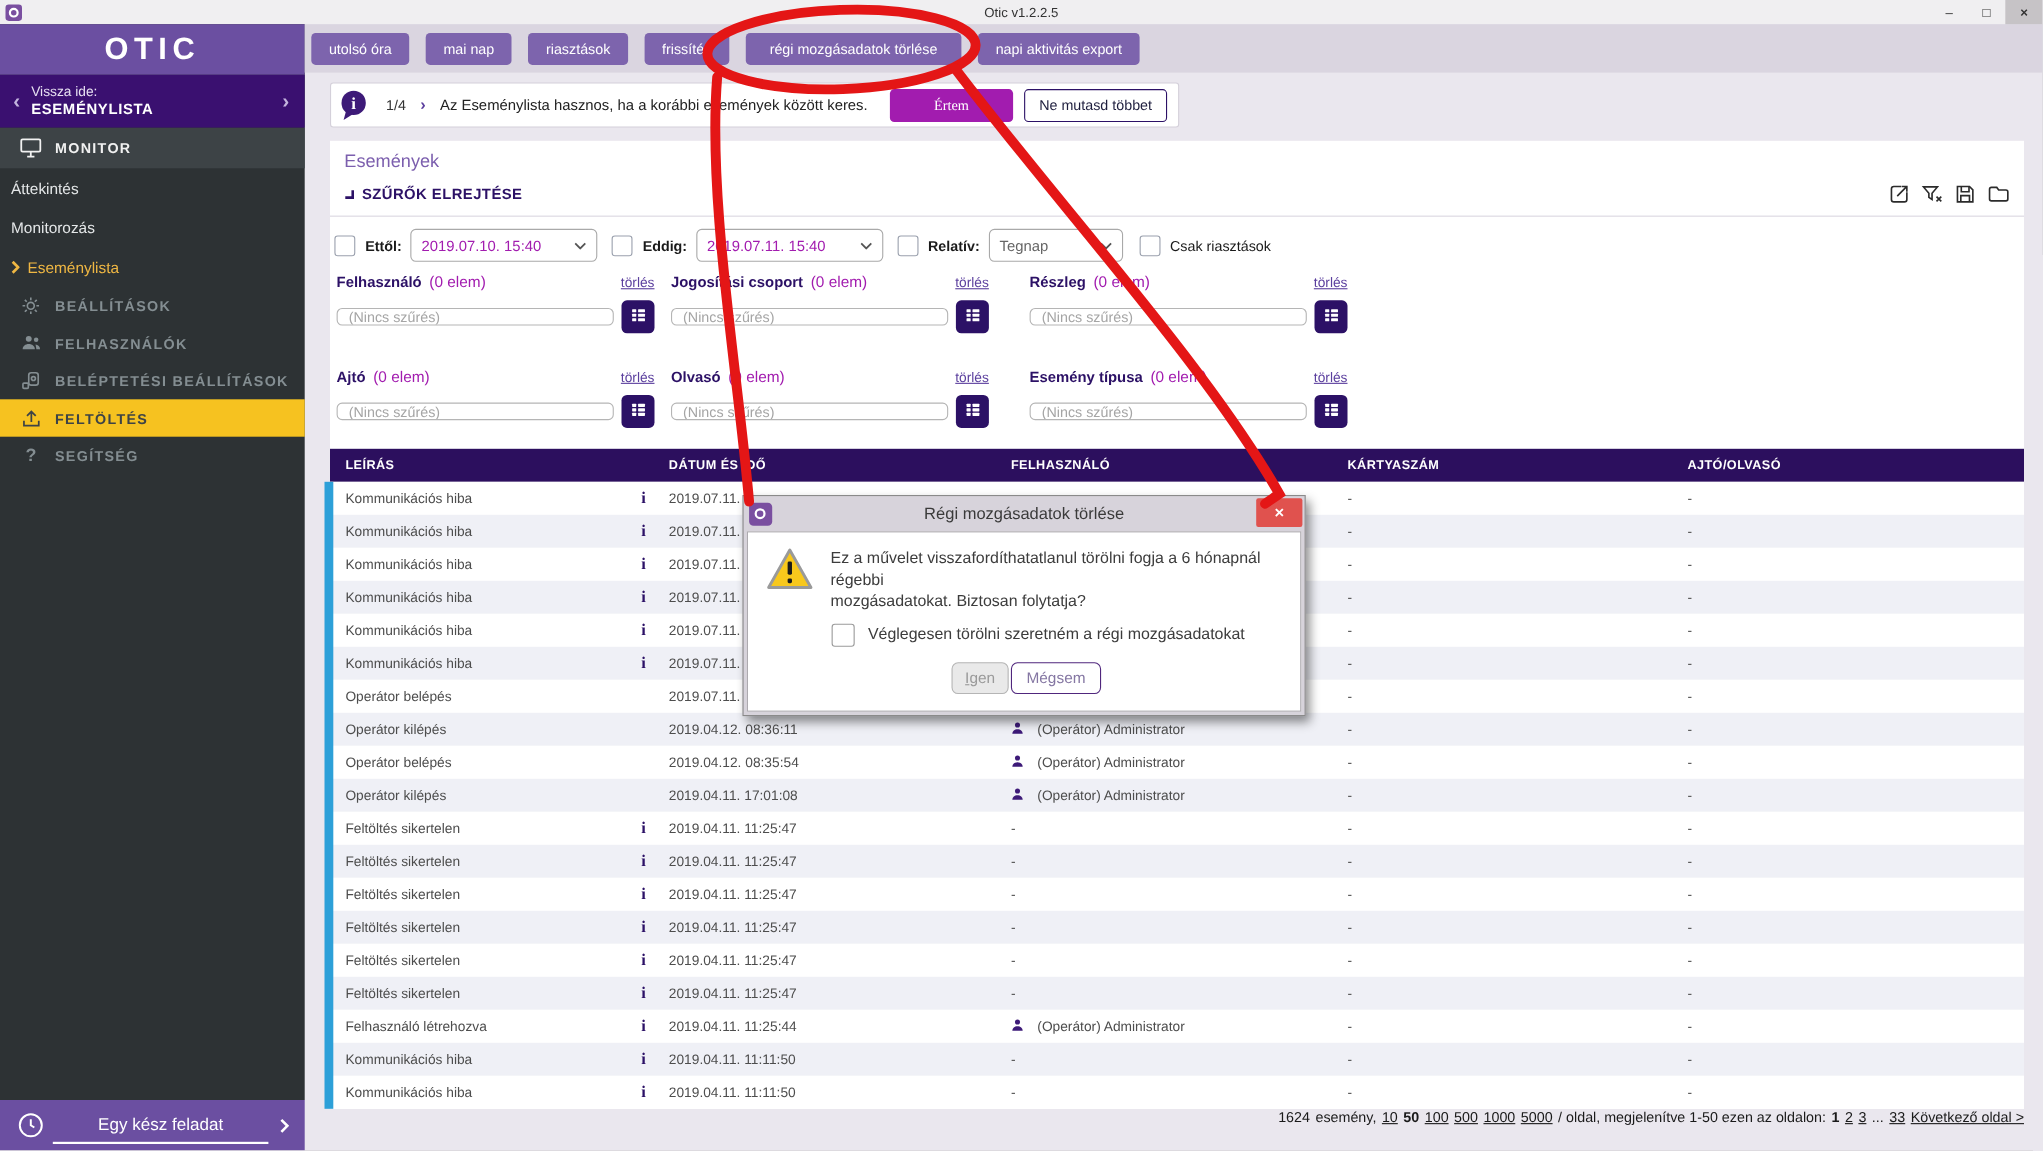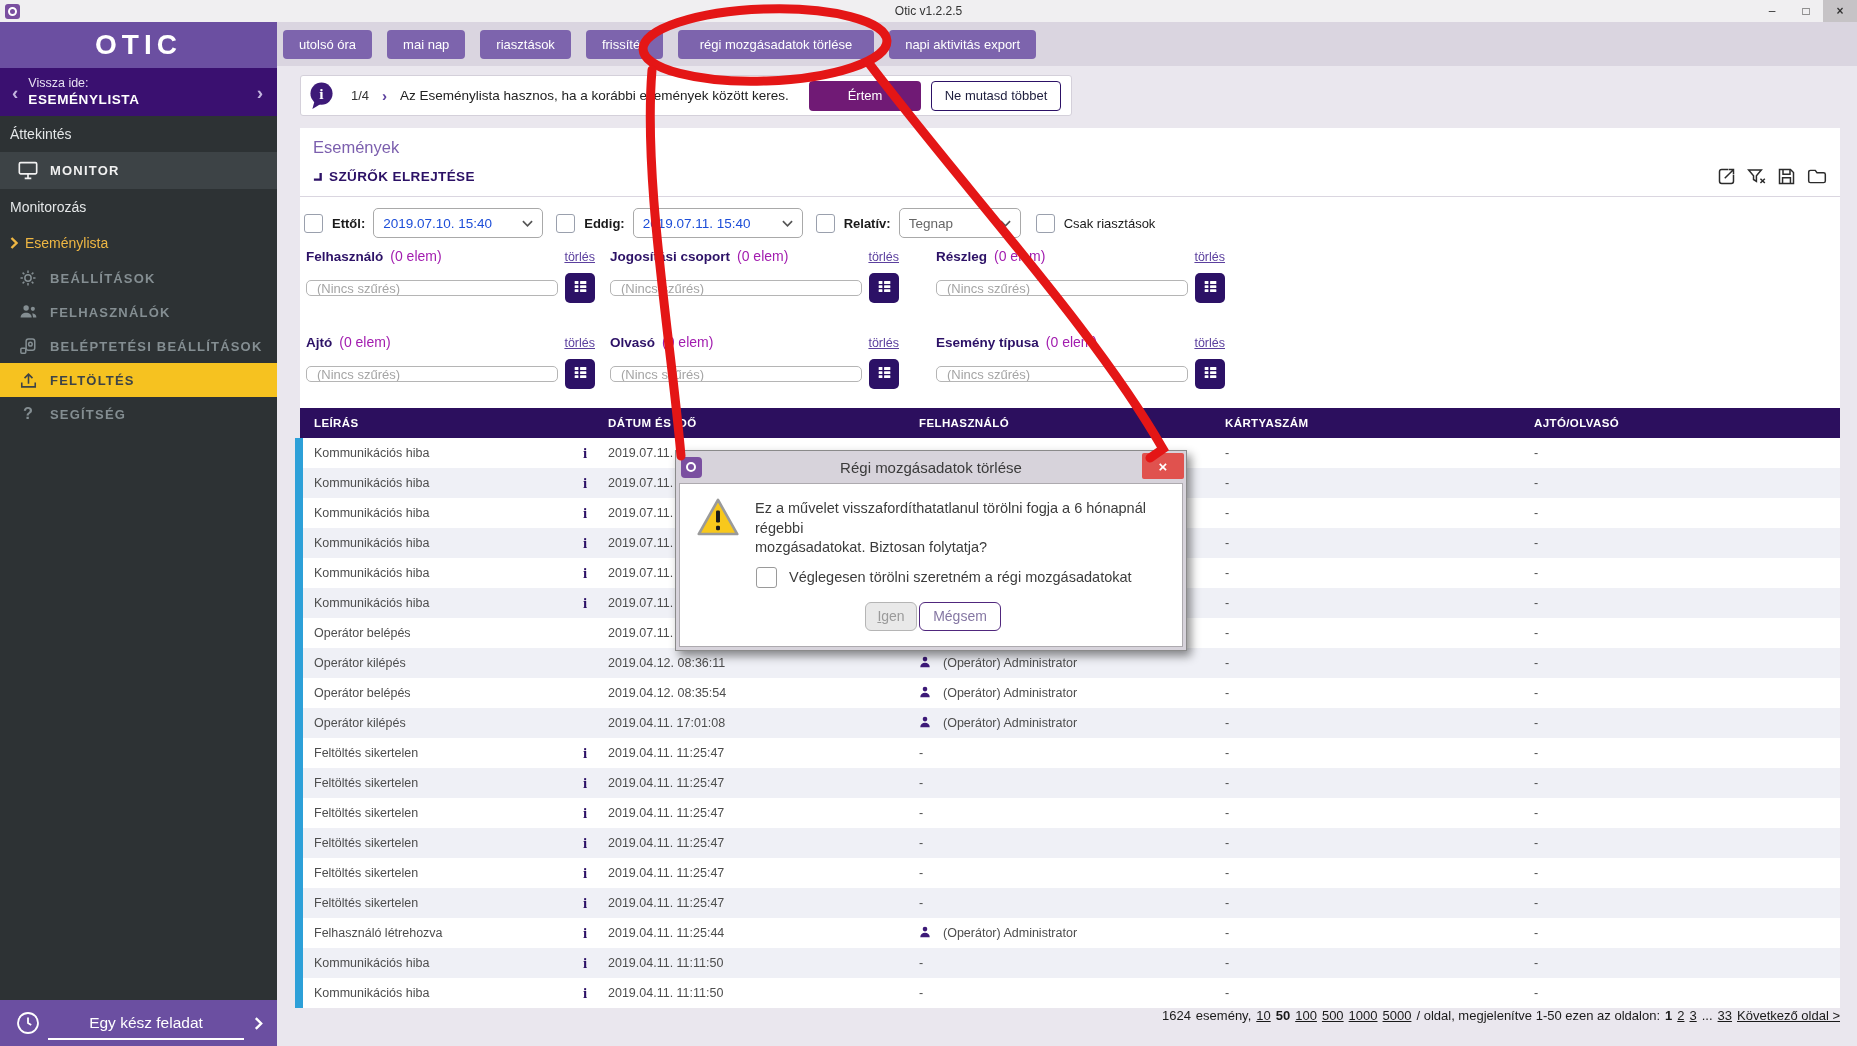--- a/index.html
+++ b/index.html
@@ -46,36 +46,36 @@
 #toolbar{height:44px;background:#dad5e0;display:flex;align-items:center;padding-left:6px;gap:15px}
 .tbtn{height:29px;padding:0 16px;background:#7d64ad;color:#fff;border:none;border-radius:4px;font-size:13px;font-family:inherit;cursor:pointer;white-space:nowrap}
 .tbtn:nth-child(5){padding:0 22px}
 
 
 #banner{position:absolute;left:23px;top:53px;width:772px;height:41px;background:#fff;border:1px solid #d4d0da;border-radius:3px;display:flex;align-items:center;padding:0 10px 0 8px;z-index:5}
 #banner-icon{display:flex}
 #banner-step{font-size:13px;color:#333;margin-left:17px}
 #banner-chev{color:#5b3f9e;font-weight:bold;margin-left:13px;font-size:15px;cursor:pointer}
 #banner-text{font-size:13.5px;color:#222;margin-left:13px;white-space:nowrap}
-#banner-ok{margin-left:auto;width:112px;height:30px;background:#701a75;color:#fff;border:none;border-radius:4px;font-size:13px;font-family:Liberation Sans, sans-serif;cursor:pointer}
+#banner-ok{margin-left:auto;width:112px;height:30px;background:#a21caf;color:#fff;border:none;border-radius:4px;font-size:13px;font-family:Liberation Serif, serif;cursor:pointer}
 #banner-no{margin-left:10px;width:130px;height:30px;background:#fff;color:#1d1d3d;border:1.5px solid #2c1166;border-radius:4px;font-size:13px;font-family:inherit;cursor:pointer}
 
 
 #panel{position:absolute;left:23px;top:106px;width:1540px;height:880px;background:#fff}
 #ev-title{position:absolute;left:13px;top:10px;font-size:16.5px;color:#7c5fae}
 #hide-filters{position:absolute;left:13px;top:41px;display:flex;align-items:center;gap:7px;font-size:13.5px;font-weight:bold;color:#2c1166;letter-spacing:.4px;cursor:pointer}
 #panel-icons{position:absolute;right:12px;top:38px;display:flex;gap:9px}
 .picon{cursor:pointer;display:flex}
 #divider{position:absolute;left:0;right:0;top:68px;border-top:1px solid #dad6e0}
 
 
 #daterow{position:absolute;left:4px;top:80px;display:flex;align-items:center;font-size:13px;color:#1a1a1a}
 .cb{width:19px;height:19px;border:1.5px solid #9aa0ad;border-radius:3px;background:#fff;flex:0 0 auto;cursor:pointer}
 .dlabel{font-weight:bold;margin:0 8px 0 9px}
-.dselect{height:30px;border:1px solid #a9a9a9;border-radius:5px;display:flex;align-items:center;justify-content:space-between;padding:0 9px;color:#1d4ed8;font-size:13.5px;background:#fff;cursor:pointer}
+.dselect{height:30px;border:1px solid #a9a9a9;border-radius:5px;display:flex;align-items:center;justify-content:space-between;padding:0 9px;color:#a21caf;font-size:13.5px;background:#fff;cursor:pointer}
 #sel-from,#sel-to{width:170px}
 #sel-rel{width:122px;color:#666}
 .gap{margin-left:13px}
 
 
 .fgroup{position:absolute;width:289px}
 .fghead{display:flex;align-items:baseline}
 .fglabel{font-weight:bold;color:#2c1166;font-size:13.5px}
 .fgcount{color:#a21caf;margin-left:7px;font-size:14px}
 .fgclear{margin-left:auto;color:#5b3f9e;font-size:12.5px;text-decoration:underline;cursor:pointer}
@@ -144,31 +144,31 @@
     <div id="logo">OTIC</div>
     <div id="backbar">
       <span class="bchev" id="back-left">‹</span>
       <span id="backtext">
         <span class="b1" style="display:block">Vissza ide:</span>
         <span class="b2" style="display:block">ESEMÉNYLISTA</span>
       </span>
       <span class="bchev" id="back-right">›</span>
     </div>
     <div id="side-menu">
-        <div class="srow sitem">
-          <span class="slabel">Áttekintés</span>
-        </div>
         <div class="srow ssec s-current">
           <span class="sicon">
             <svg viewBox="0 0 24 23" width="20" height="19" fill="none" stroke="currentColor" stroke-width="2">
               <rect x="1.5" y="2" width="21" height="13.5" rx="1.5"></rect>
               <path d="M8 21h8M12 15.5v5.5"></path>
             </svg>
           </span>
           <span class="slabel">MONITOR</span>
+        </div>
+        <div class="srow sitem">
+          <span class="slabel">Áttekintés</span>
         </div>
         <div class="srow sitem">
           <span class="slabel">Monitorozás</span>
         </div>
         <div class="srow sitem s-active">
           <span class="sprefix">
             <svg viewBox="0 0 8 12" width="8" height="12" fill="none" stroke="currentColor" stroke-width="2.4">
               <path d="M1.5 1l5 5-5 5"></path>
             </svg>
           </span>

